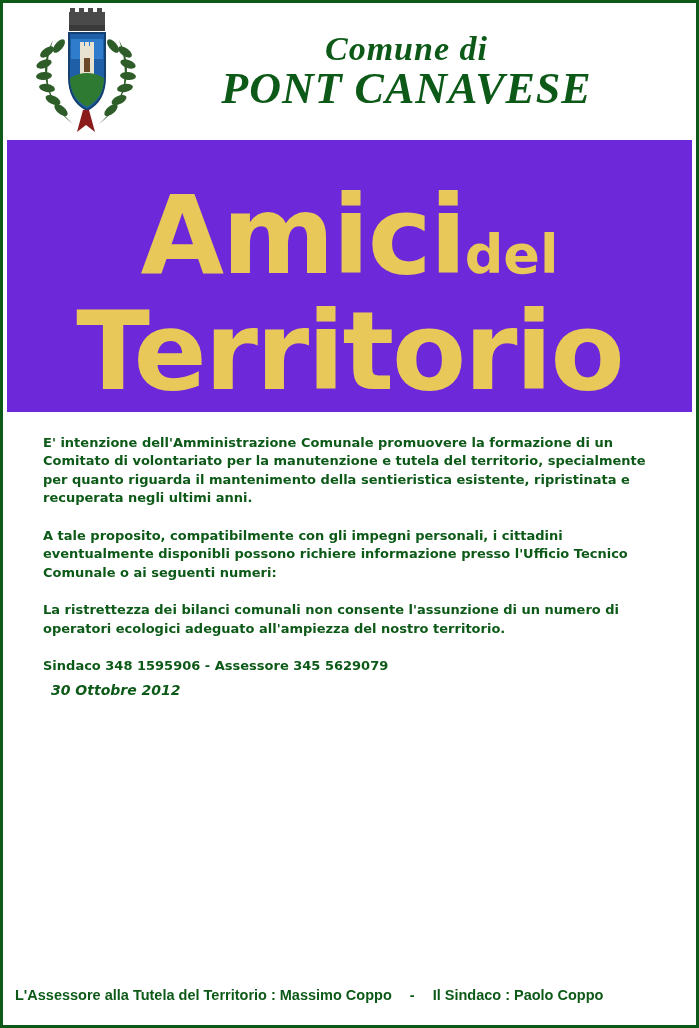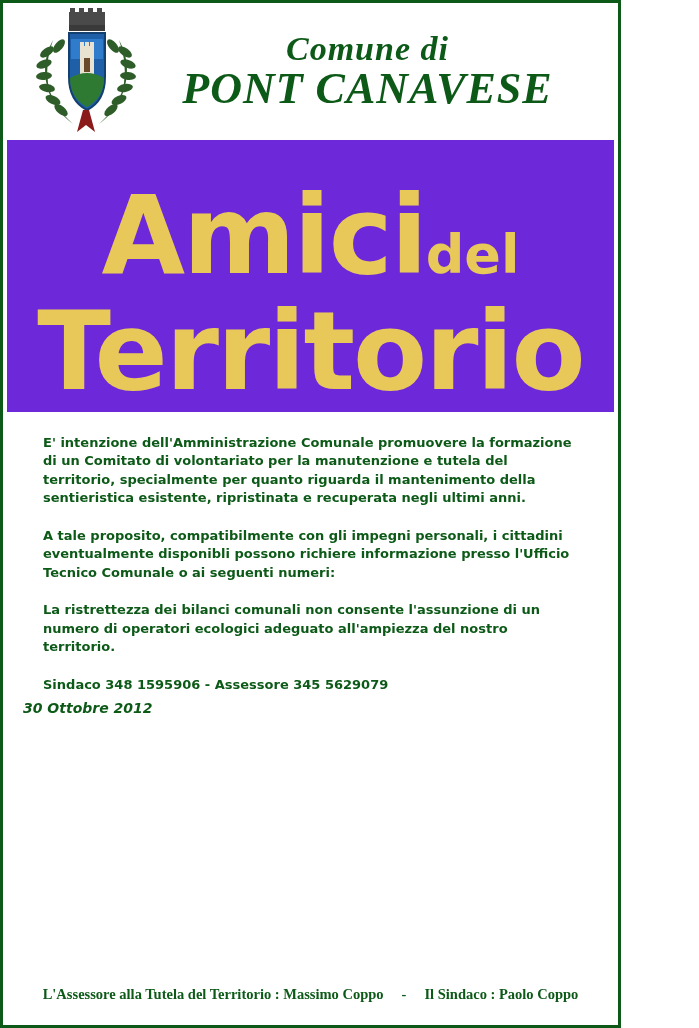--- a/index.html
+++ b/index.html
@@ -8,21 +8,21 @@
   }
   body {
     width: 699px;
     height: 1028px;
     background: #ffffff;
     font-family: "Liberation Sans", sans-serif;
     overflow: hidden;
   }
   .poster {
     position: relative;
-    width: 621px;
+    width: 699px;
     height: 1028px;
     box-sizing: border-box;
     border: 3px solid #0d5a18;
     background: #ffffff;
   }
 
   
   .header {
     position: relative;
     height: 137px;
@@ -114,37 +114,37 @@
   }
   .body-text p {
     margin: 0 0 19px 0;
   }
   .contact-line {
     margin-top: 2px;
   }
 
   
   .date-line {
-    padding: 6px 0 0 20px;
+    padding: 6px 0 0 48px;
     color: #0d5a18;
     font-size: 14px;
     font-style: italic;
     font-weight: bold;
     font-family: "DejaVu Sans", sans-serif;
   }
   .signature-row {
     position: absolute;
     left: 0;
     right: 0;
     bottom: 22px;
-    text-align: center;
     color: #0d5a18;
     font-size: 14.5px;
     font-weight: bold;
-    font-family: Liberation Serif, serif;
+    font-family: Liberation Sans, sans-serif;
+    padding-left: 12px;
   }
   .signature-row .sep {
     display: inline-block;
     padding: 0 18px;
   }
 </style>
 </head>
 <body>
 
 <div class="poster">

